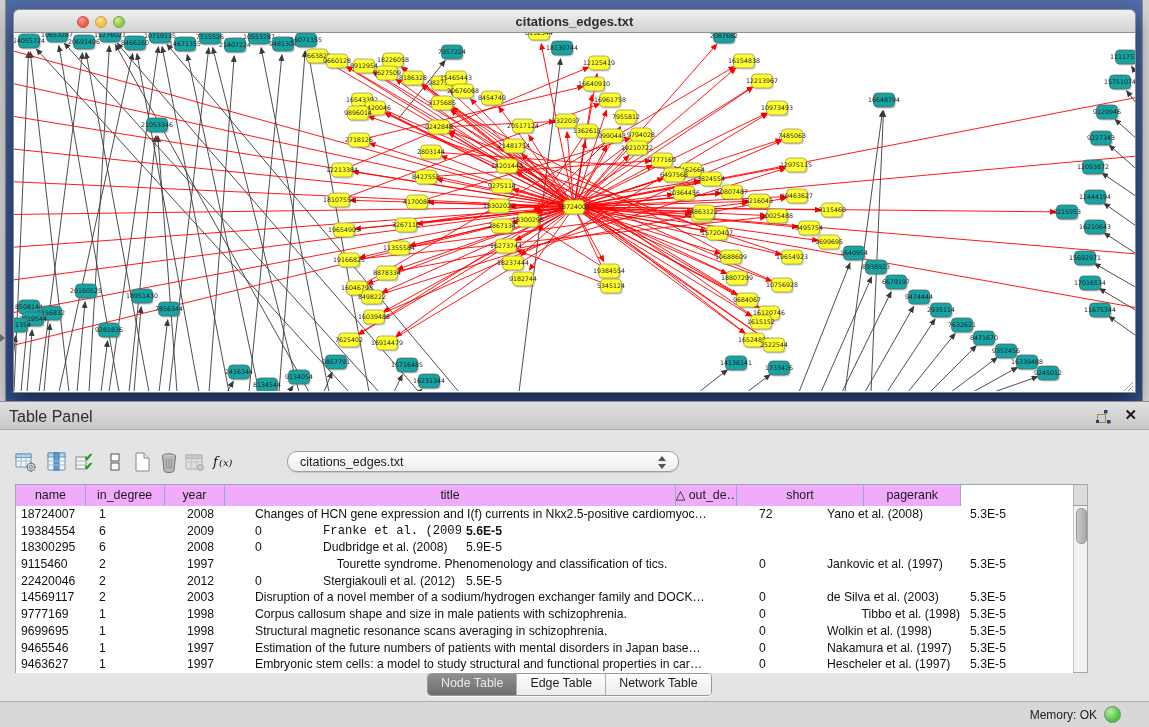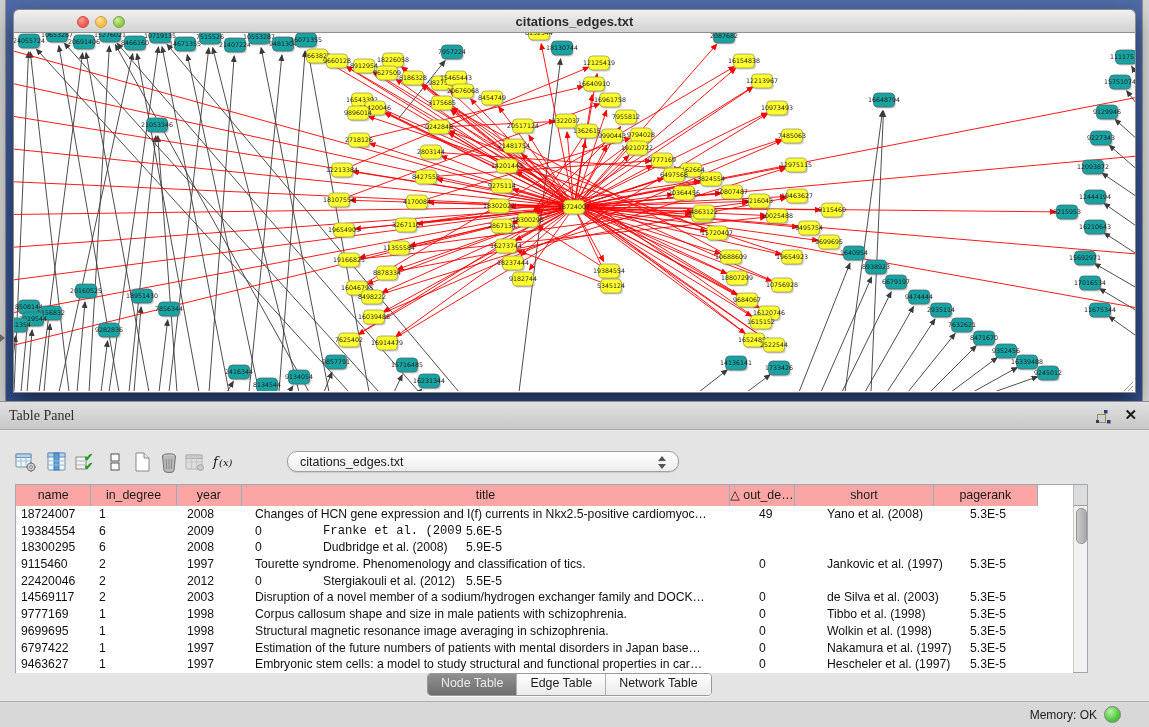--- a/index.html
+++ b/index.html
@@ -30,43 +30,43 @@
   .canvas{position:absolute;left:0;top:24px;width:1123px;height:360px;background:#ffffff;
           border:1px solid #8a8a8a;border-top:none;box-sizing:border-box;overflow:hidden;}
   #graph-svg{position:absolute;left:0;top:0;width:1121px;height:358px;}
   #graph-svg text{font-family:"DejaVu Sans",sans-serif;font-size:6.3px;fill:#1d1d1d;text-anchor:middle;}
   .grip{position:absolute;right:1px;bottom:1px;width:13px;height:13px;}
 
   
   .tp-bar{position:absolute;left:0;top:401px;width:1149px;height:29px;
           background:linear-gradient(#e0e0e0,#c8c8c8);
           border-top:1px solid #8e8e8e;border-bottom:1px solid #ababab;box-sizing:border-box;}
-  .tp-title{position:absolute;left:9px;top:6px;font-size:14px;color:#2e2e2e;font-family:Liberation Serif, serif;}
+  .tp-title{position:absolute;left:9px;top:6px;font-size:16px;color:#2e2e2e;}
   .float-icon{position:absolute;right:38px;top:7px;width:15px;height:15px;}
   .close-icon{position:absolute;right:12px;top:4px;font-size:15px;font-weight:bold;color:#1a1a1a;cursor:default;}
 
   
   .panel-body{position:absolute;left:0;top:430px;width:1149px;height:297px;background:#e4e4e4;}
 
   .toolbar-btn{position:absolute;top:450px;width:24px;height:24px;padding:0;border:none;background:transparent;}
   .toolbar-btn svg{display:block;}
   .combo{position:absolute;left:287px;top:451px;width:392px;height:21px;box-sizing:border-box;
          border:1px solid #9f9f9f;border-radius:10px;background:linear-gradient(#ffffff,#ededed);
          box-shadow:0 1px 1px rgba(0,0,0,.12);}
   .combo-val{position:absolute;left:12px;top:3px;font-size:12.5px;color:#1a1a1a;}
   .combo-arrows{position:absolute;right:12px;top:4px;}
   .combo-arrows b{display:block;width:0;height:0;border-left:4px solid transparent;border-right:4px solid transparent;}
   .arr-up{border-bottom:5px solid #555;margin-bottom:2.5px;}
   .arr-dn{border-top:5px solid #555;}
 
   
   .tablewrap{position:absolute;left:15px;top:484px;width:1073px;height:189px;box-sizing:border-box;
              background:#ffffff;border:1px solid #9aa9b2;}
-  #thead{position:absolute;left:0;top:0;height:21px;width:1022px;display:flex;
-         background:#fca5a5;border-bottom:1px solid #7e98a8;}
+  #thead{position:absolute;left:0;top:0;height:21px;width:945px;display:flex;
+         background:#f0abfc;border-bottom:1px solid #7e98a8;}
   .th{box-sizing:border-box;height:21px;line-height:20px;text-align:center;font-size:12.4px;color:#1a1a1a;
       border-right:1px solid #93aebf;overflow:hidden;white-space:nowrap;}
   .thead-corner{position:absolute;right:0;top:0;width:14px;height:21px;background:#dcdcdc;
                 border-left:1px solid #b5b5b5;border-bottom:1px solid #9e9e9e;box-sizing:border-box;}
   #tbody{position:absolute;left:0;top:21px;width:1057px;}
   .tr{display:flex;height:16.7px;background:#ffffff;}
   .td{box-sizing:border-box;padding:0 5px;font-size:12.2px;line-height:16.7px;color:#111;
       overflow:hidden;white-space:nowrap;}
   .vscroll{position:absolute;right:0;top:21px;bottom:0;width:14px;background:#f2f2f2;border-left:1px solid #c9c9c9;box-sizing:border-box;}
   .vthumb{position:absolute;left:1.5px;top:2px;width:9px;height:34px;border-radius:5px;
@@ -1117,45 +1117,45 @@
         <div class="th" style="width: 143px;">short</div>
         <div class="th" style="width: 108px;">pagerank</div>
       </div>
     <div class="thead-corner"></div>
     <div id="tbody">
         <div class="tr">
           <div class="td" style="width: 78px;">18724007</div>
           <div class="td" style="width: 88px;">1</div>
           <div class="td" style="width: 68px;">2008</div>
           <div class="td" style="width: 504px;">Changes of HCN gene expression and I(f) currents in Nkx2.5-positive cardiomyoc…</div>
-          <div class="td" style="width: 68px;">49</div>
+          <div class="td" style="width: 68px;">72</div>
           <div class="td" style="width: 143px;">Yano et al. (2008)</div>
           <div class="td" style="width: 108px;">5.3E-5</div>
         </div>
         <div class="tr">
           <div class="td" style="width: 78px;">19384554</div>
           <div class="td" style="width: 88px;">6</div>
           <div class="td" style="width: 68px;">2009</div>
           <div class="td" style="width: 68px;">0</div>
           <div class="td" style="width: 143px; font-family: Liberation Mono, monospace;">Franke et al. (2009)</div>
-          <div class="td" style="width: 108px;">5.6E-5</div>
+          <div class="td" style="width: 108px; font-weight: bold;">5.6E-5</div>
         </div>
         <div class="tr">
           <div class="td" style="width: 78px;">18300295</div>
           <div class="td" style="width: 88px;">6</div>
           <div class="td" style="width: 68px;">2008</div>
           <div class="td" style="width: 68px;">0</div>
           <div class="td" style="width: 143px;">Dudbridge et al. (2008)</div>
           <div class="td" style="width: 108px;">5.9E-5</div>
         </div>
         <div class="tr">
           <div class="td" style="width: 78px;">9115460</div>
           <div class="td" style="width: 88px;">2</div>
           <div class="td" style="width: 68px;">1997</div>
-          <div class="td" style="width: 504px;">Tourette syndrome. Phenomenology and classification of tics.</div>
+          <div class="td" style="width: 504px; text-align: center;">Tourette syndrome. Phenomenology and classification of tics.</div>
           <div class="td" style="width: 68px;">0</div>
           <div class="td" style="width: 143px;">Jankovic et al. (1997)</div>
           <div class="td" style="width: 108px;">5.3E-5</div>
         </div>
         <div class="tr">
           <div class="td" style="width: 78px;">22420046</div>
           <div class="td" style="width: 88px;">2</div>
           <div class="td" style="width: 68px;">2012</div>
           <div class="td" style="width: 68px;">0</div>
           <div class="td" style="width: 143px;">Stergiakouli et al. (2012)</div>
@@ -1169,34 +1169,34 @@
           <div class="td" style="width: 68px;">0</div>
           <div class="td" style="width: 143px;">de Silva et al. (2003)</div>
           <div class="td" style="width: 108px;">5.3E-5</div>
         </div>
         <div class="tr">
           <div class="td" style="width: 78px;">9777169</div>
           <div class="td" style="width: 88px;">1</div>
           <div class="td" style="width: 68px;">1998</div>
           <div class="td" style="width: 504px;">Corpus callosum shape and size in male patients with schizophrenia.</div>
           <div class="td" style="width: 68px;">0</div>
-          <div class="td" style="width: 143px;">Tibbo et al. (1998)</div>
+          <div class="td" style="width: 143px; text-align: right;">Tibbo et al. (1998)</div>
           <div class="td" style="width: 108px;">5.3E-5</div>
         </div>
         <div class="tr">
           <div class="td" style="width: 78px;">9699695</div>
           <div class="td" style="width: 88px;">1</div>
           <div class="td" style="width: 68px;">1998</div>
-          <div class="td" style="width: 504px;">Structural magnetic resonance image averaging in schizophrenia.</div>
+          <div class="td" style="width: 504px;">Structural magnetic resonance scans averaging in schizophrenia.</div>
           <div class="td" style="width: 68px;">0</div>
           <div class="td" style="width: 143px;">Wolkin et al. (1998)</div>
           <div class="td" style="width: 108px;">5.3E-5</div>
         </div>
         <div class="tr">
-          <div class="td" style="width: 78px;">6797422</div>
+          <div class="td" style="width: 78px;">9465546</div>
           <div class="td" style="width: 88px;">1</div>
           <div class="td" style="width: 68px;">1997</div>
           <div class="td" style="width: 504px;">Estimation of the future numbers of patients with mental disorders in Japan base…</div>
           <div class="td" style="width: 68px;">0</div>
           <div class="td" style="width: 143px;">Nakamura et al. (1997)</div>
           <div class="td" style="width: 108px;">5.3E-5</div>
         </div>
         <div class="tr">
           <div class="td" style="width: 78px;">9463627</div>
           <div class="td" style="width: 88px;">1</div>

